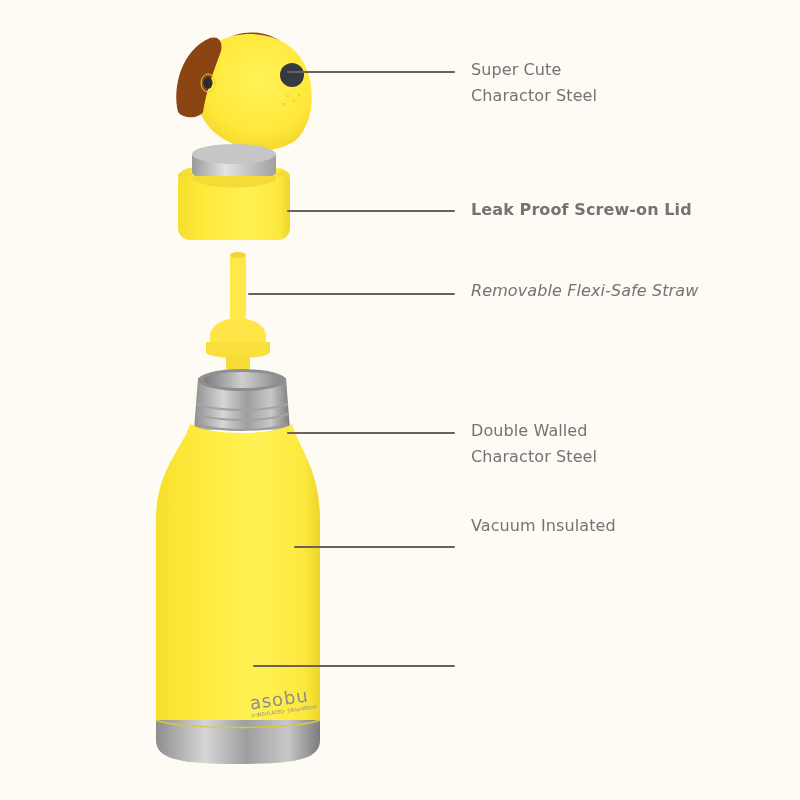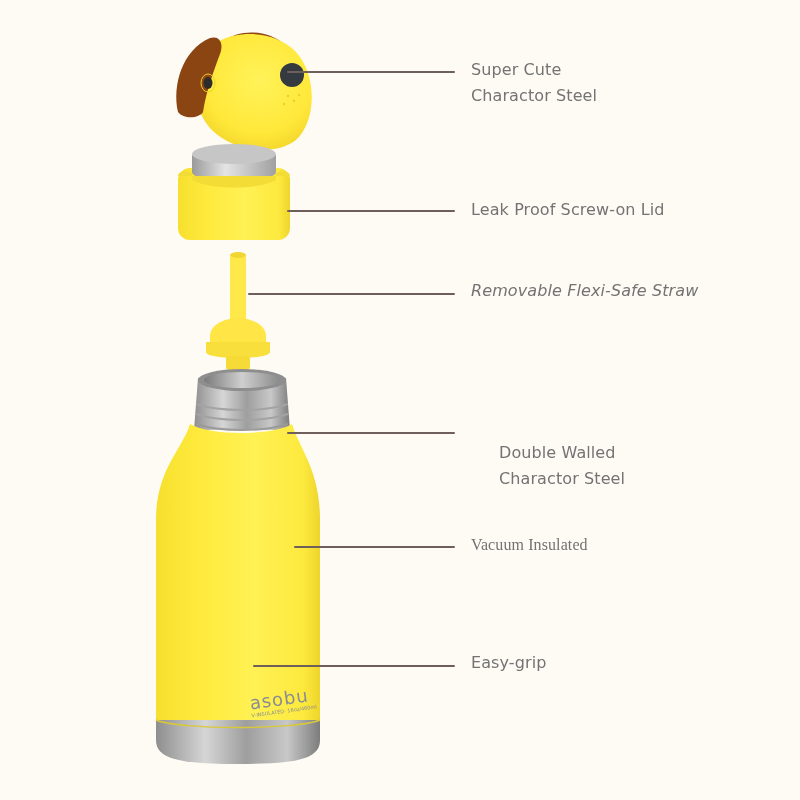--- a/index.html
+++ b/index.html
@@ -129,34 +129,33 @@
   <div class="leader" style="left:248px; top:293px; width:207px;"></div>
   <div class="leader" style="left:287px; top:432px; width:168px;"></div>
   <div class="leader" style="left:294px; top:546px; width:161px;"></div>
   <div class="leader" style="left:253px; top:665px; width:202px;"></div>
 
   <div class="label" style="top:57px;">
     <span>Super Cute</span>
     <span>Charactor Steel</span>
   </div>
 
-  <div class="label" style="top:197px;">
+  <div class="label" style="top:197px;font-weight:bold;">
     <span>Leak Proof Screw-on Lid</span>
   </div>
 
   <div class="label" style="top:278px;font-style:italic;">
     <span>Removable Flexi-Safe Straw</span>
   </div>
 
-  <div class="label" style="top:440px;margin-left:28px;">
+  <div class="label" style="top:418px;">
     <span>Double Walled</span>
     <span>Charactor Steel</span>
   </div>
 
-  <div class="label" style="top:532px;font-family:Liberation Serif, serif;">
+  <div class="label" style="top:513px;">
     <span>Vacuum Insulated</span>
   </div>
 
   <div class="label" style="top:650px;">
-    <span>Easy-grip</span>
   </div>
 
 </div>
 
 </body></html>

